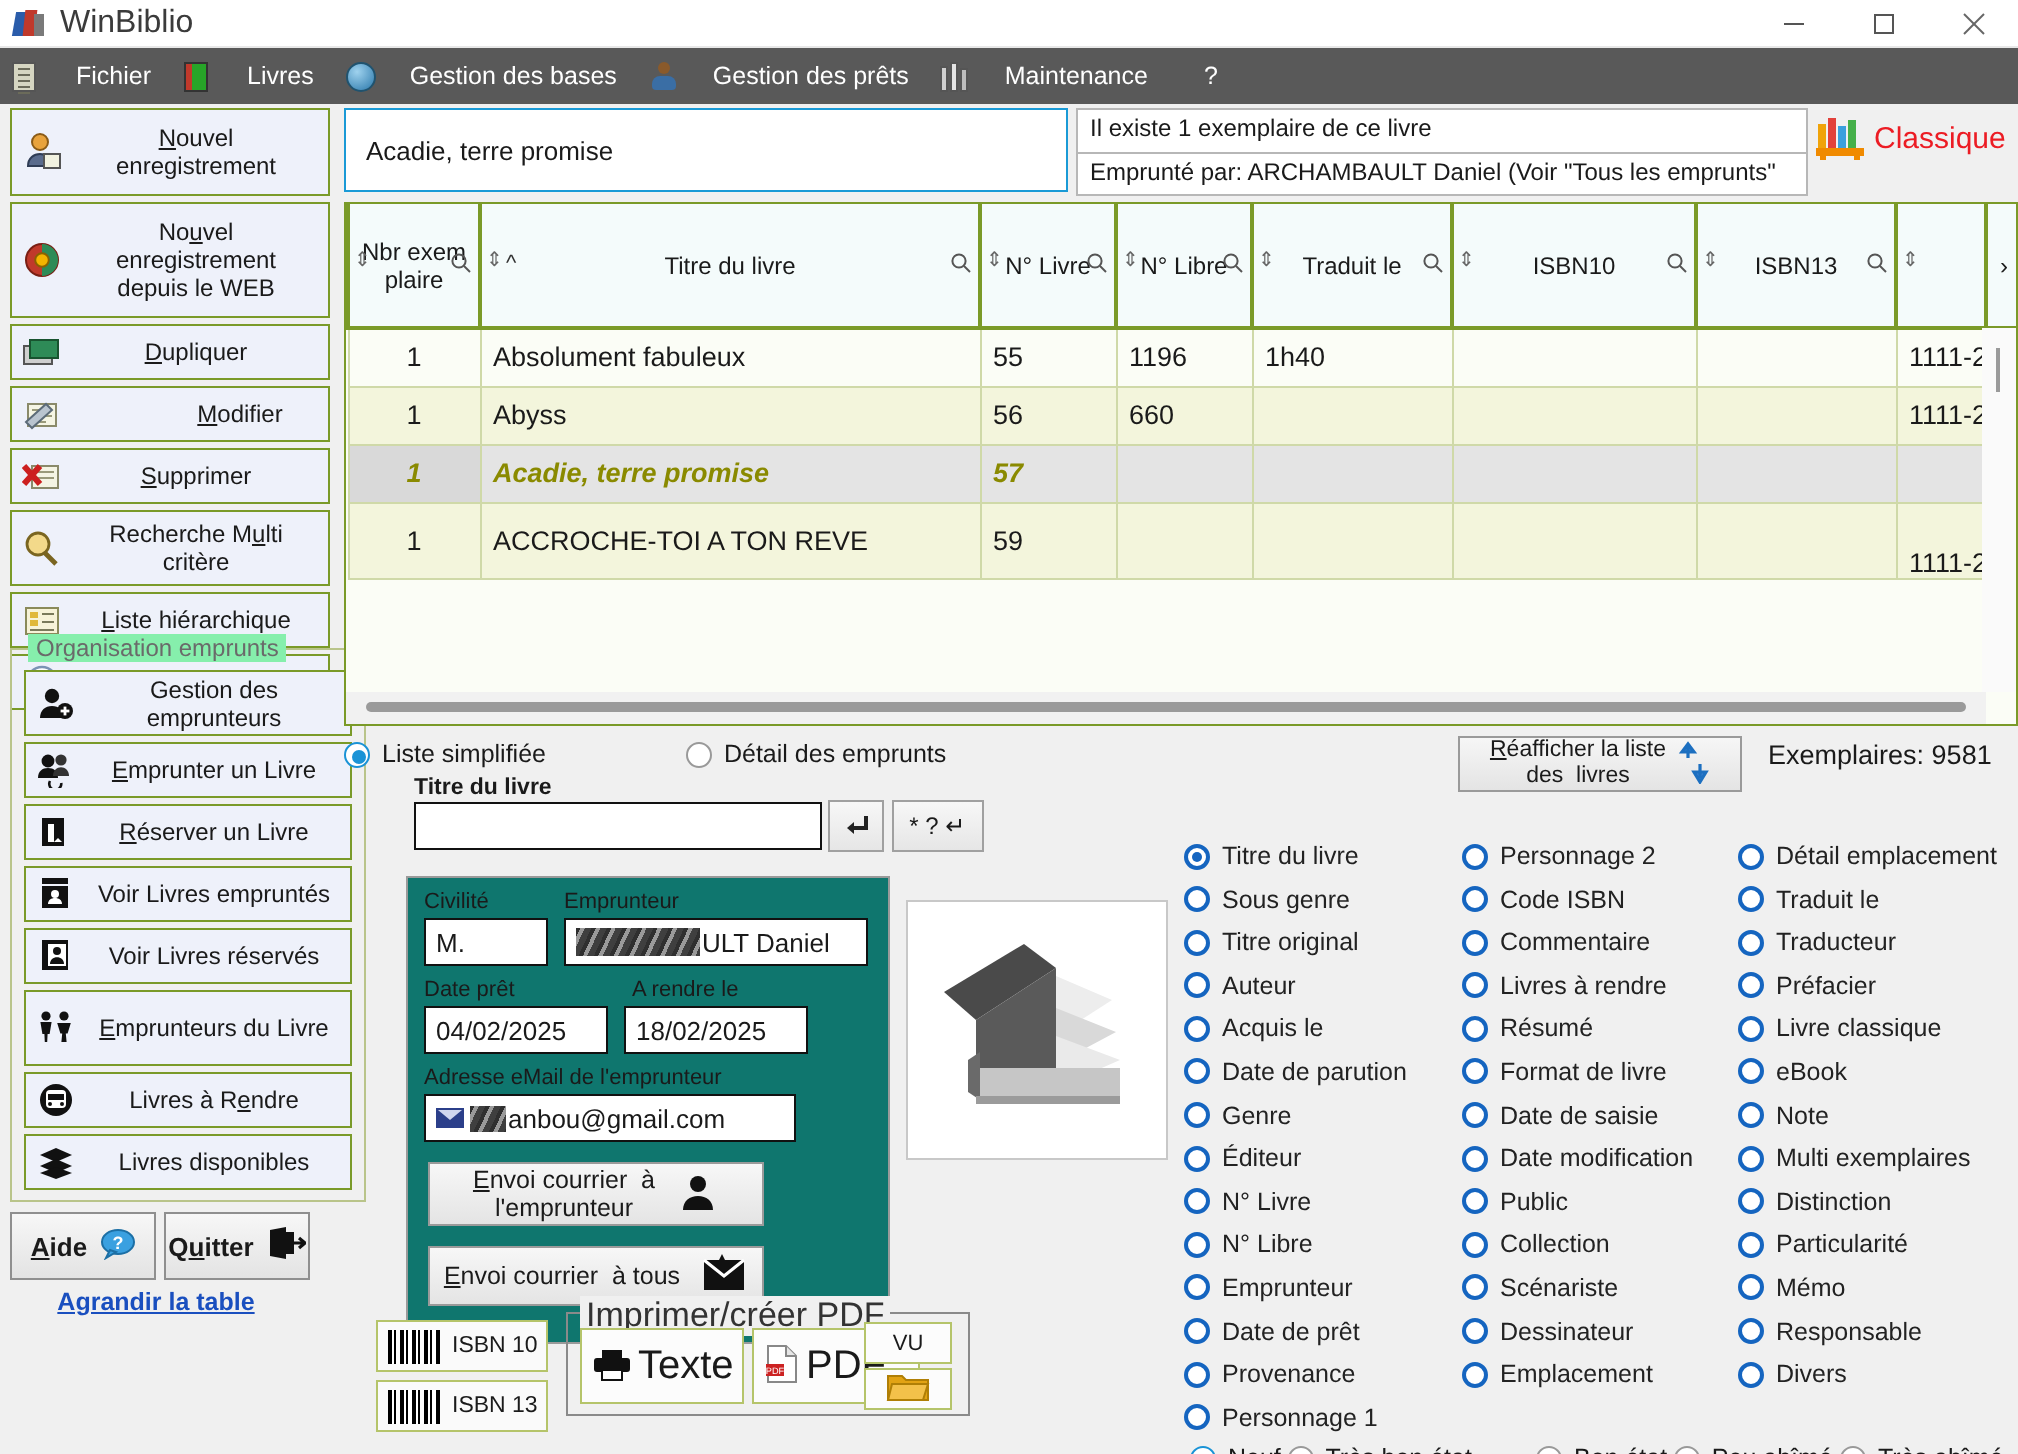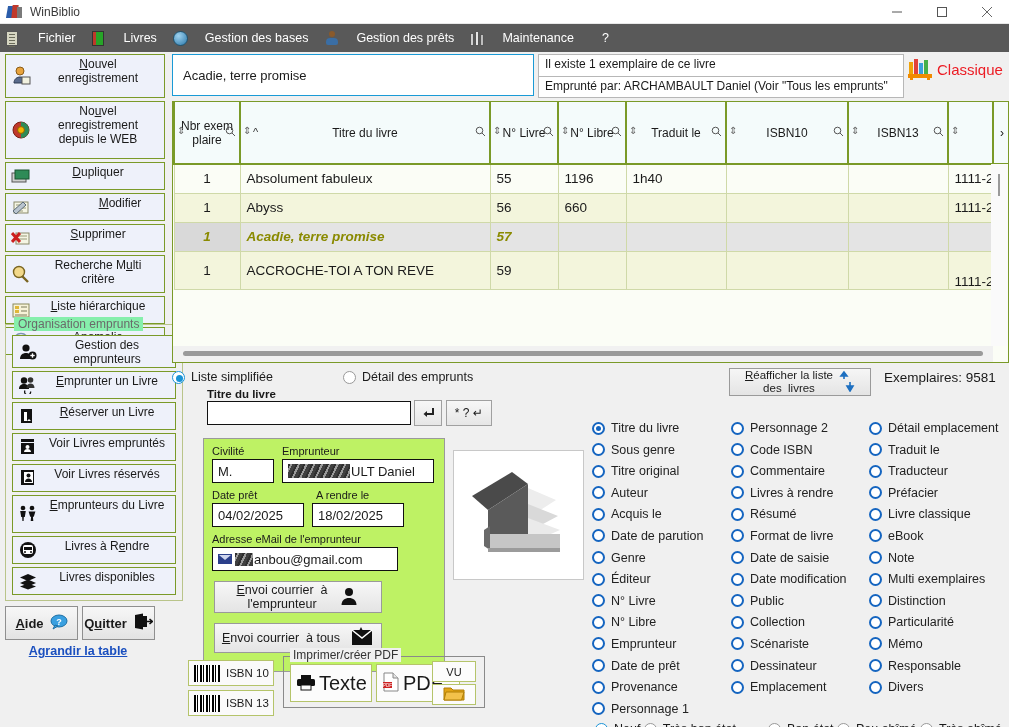--- a/index.html
+++ b/index.html
@@ -17,21 +17,21 @@
   
   .titlebar {
     height:24px; background:#ffffff;
     display:flex; align-items:center;
     border-bottom:1px solid #e8e8e8;
   }
   .title-icon { width:18px; height:16px; margin:0 6px 0 6px; position:relative; }
   .title-icon .b1 { position:absolute; left:1px; top:2px; width:6px; height:12px; background:#2a5caa; transform:skewX(-10deg); }
   .title-icon .b2 { position:absolute; left:6px; top:1px; width:6px; height:13px; background:#c0392b; transform:skewX(-6deg); }
   .title-icon .b3 { position:absolute; left:11px; top:3px; width:5px; height:11px; background:#7a7a7a; }
-  .titlebar-text { font-size:12px; color:#3b3b3b; }
+  .titlebar-text { font-size:16px; color:#3b3b3b; }
   .winbtns { margin-left:auto; display:flex; height:24px; }
   .winbtn { width:45px; height:24px; display:flex; align-items:center; justify-content:center;
             color:#555; font-size:13px; }
   .winbtn svg { display:block; }
 
   
   .menubar {
     height:28px; background:#595959; display:flex; align-items:center;
     color:#fff; font-size:12.5px;
   }
@@ -53,21 +53,21 @@
   .ico-books i:nth-child(1){ left:0; height:13px;}
   .ico-books i:nth-child(2){ left:5px; height:15px; background:#e4e4e4;}
   .ico-books i:nth-child(3){ left:10px; height:12px; background:#bdbdbd;}
 
   
   .workspace { position:absolute; left:0; top:52px; right:0; bottom:0; background:#f0f0f0; }
 
   
   .sidebar { position:absolute; left:5px; top:2px; width:160px; }
   .sbtn {
-    display:flex; 
+    display:flex; align-items:center;
     border:1px solid #7a9a28; background:#eef1fa;
     margin-bottom:3px; min-height:28px; padding:2px 2px;
     cursor:default;
   }
   .sbtn .lbl { flex:1; text-align:center; font-size:12px; color:#1a1a1a; line-height:14px; }
   .sbtn .ic { width:26px; flex:none; display:flex; align-items:center; justify-content:center; }
   u { text-decoration:underline; }
 
   .grp {
     position:absolute; left:5px; top:272px; width:178px; height:277px;
@@ -177,21 +177,21 @@
     position:absolute; left:729px; top:316px; width:142px; height:28px;
     border:1px solid #9a9a9a; background:linear-gradient(#f6f6f6,#e4e4e4);
     display:flex; align-items:center; justify-content:center; gap:6px; cursor:default;
   }
   .reaff .t { font-size:11.5px; text-align:center; line-height:13px; }
   .exemplaires { position:absolute; left:884px; top:318px; font-size:13.5px; }
 
   
   .borrowbox {
     position:absolute; left:203px; top:386px; width:242px; height:234px;
-    border:1px solid #9a9a9a; background:#bef264;
+    border:1px solid #9a9a9a; background:#0f766e;
   }
   .fld-cap { font-size:11px; position:absolute; }
   .fld {
     position:absolute; border:1px solid #111; background:#fff; height:24px;
     display:flex; align-items:center; padding:0 5px; font-size:13px; overflow:hidden;
   }
   .redact {
     display:inline-block; width:62px; height:14px;
     background:repeating-linear-gradient(115deg,#2f2f2f 0 2px,#9a9a9a 2px 4px,#3f3f3f 4px 7px);
     vertical-align:-2px; margin-right:1px;
@@ -225,21 +225,21 @@
     display:flex; align-items:center; gap:6px; padding-left:5px; margin-bottom:4px; cursor:default;
   }
   .barcode { width:26px; height:17px; flex:none;
     background:repeating-linear-gradient(to right,#000 0 2px,#fff 2px 3px,#000 3px 4px,#fff 4px 6px); }
   .isbn-btn .t { font-size:11.5px; }
 
   .printgrp {
     position:absolute; left:283px; top:604px; width:202px; height:52px;
     border:1px solid #8a8a8a;
   }
-  .printgrp .cap { position:absolute; top:-9px; left:6px; background:#f0f0f0; padding:0 3px; font-size:12px; color:#333;}
+  .printgrp .cap { position:absolute; top:-9px; left:6px; background:#f0f0f0; padding:0 3px; font-size:17px; color:#333;}
   .pbtn {
     position:absolute; top:7px; height:38px; border:1px solid #b5c46a; background:#fcfcfc;
     display:flex; align-items:center; gap:3px; padding:0 5px; cursor:default;
   }
   .pbtn .t { font-size:20px; }
   .mini-btn { position:absolute; border:1px solid #b5c46a; background:#fcfcfc;
     display:flex; align-items:center; justify-content:center; cursor:default; font-size:11px; }
 
   .cond { position:absolute; top:670px; }
   .cond .radio { margin-bottom:6px; }

